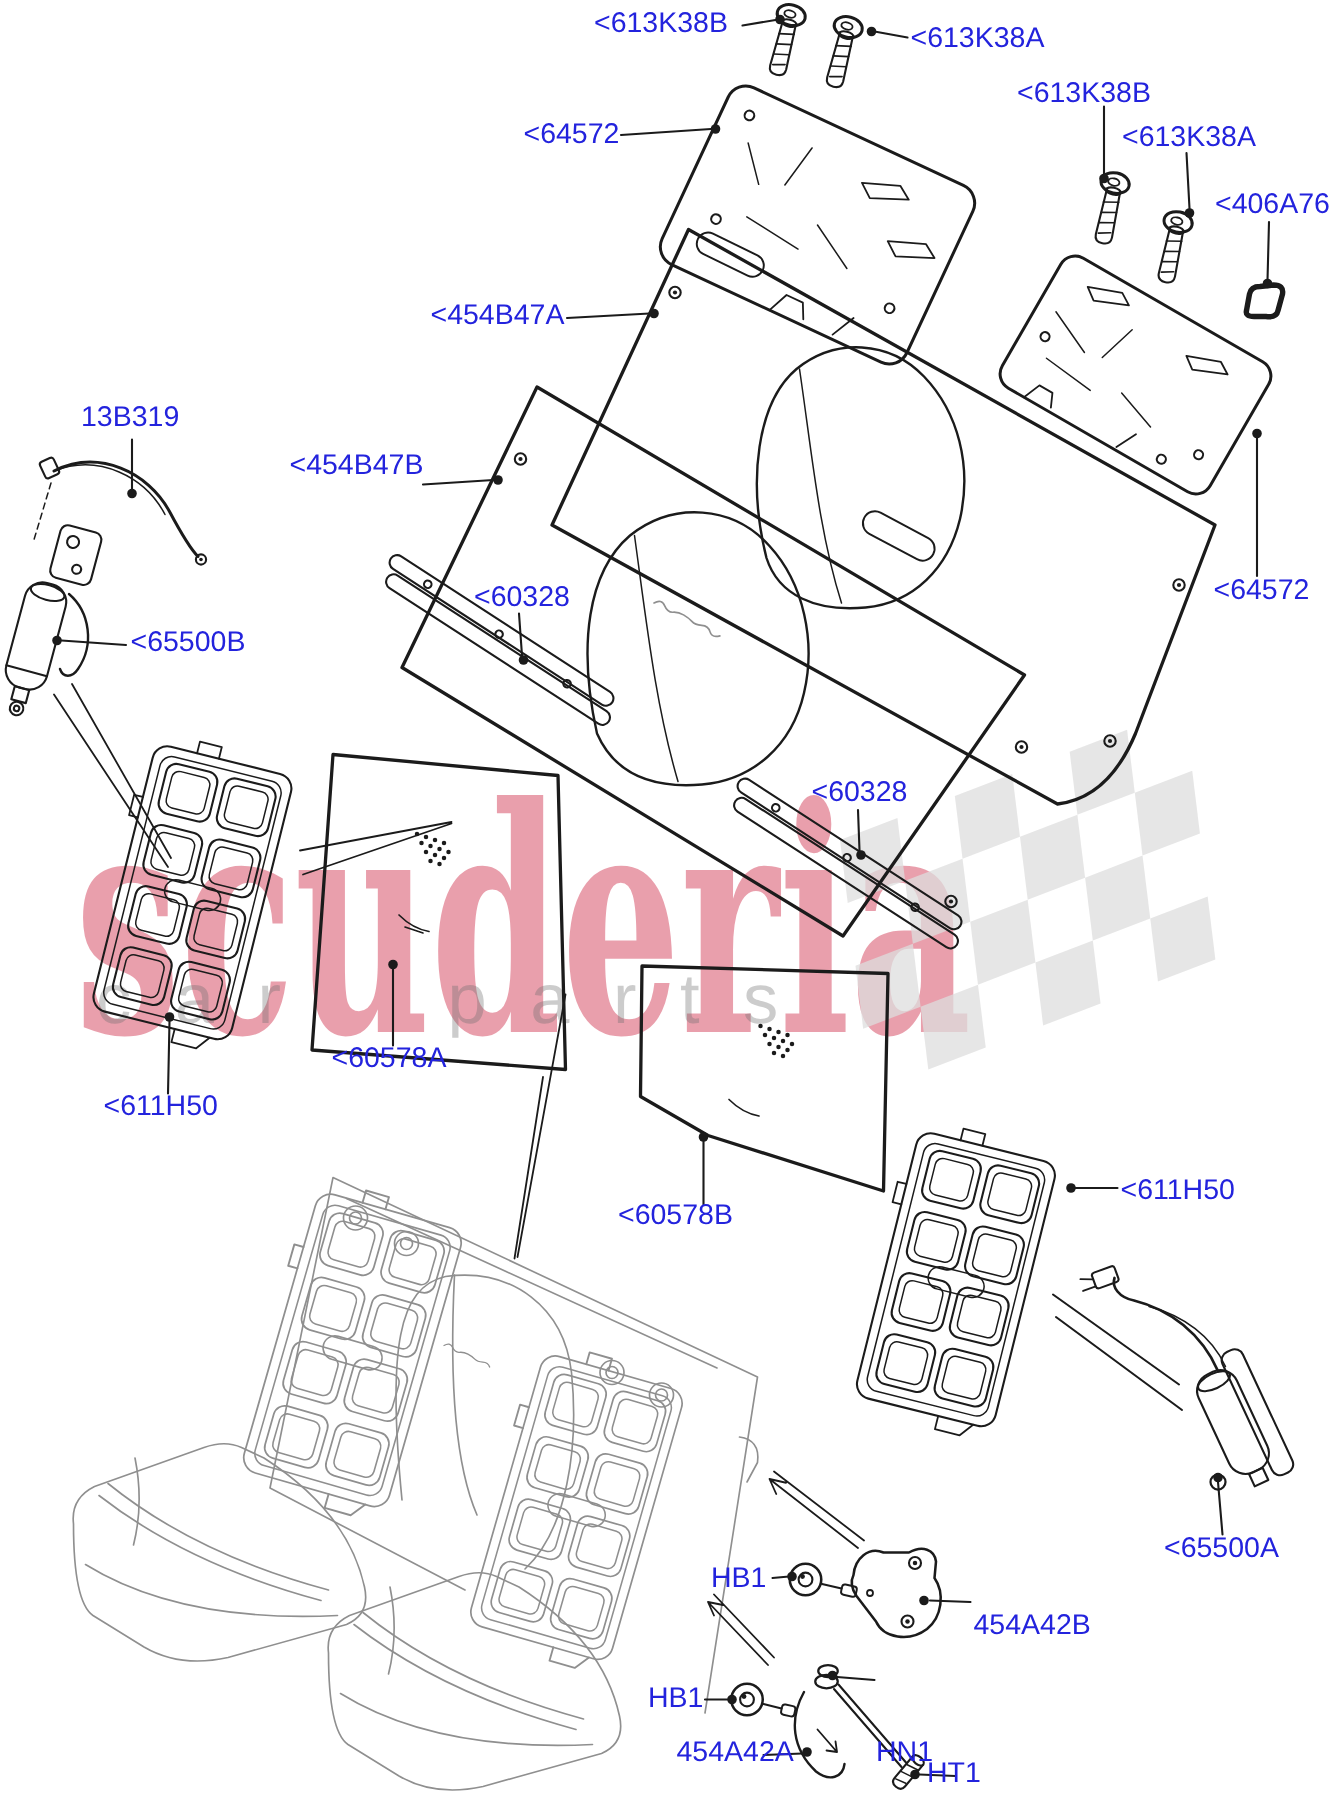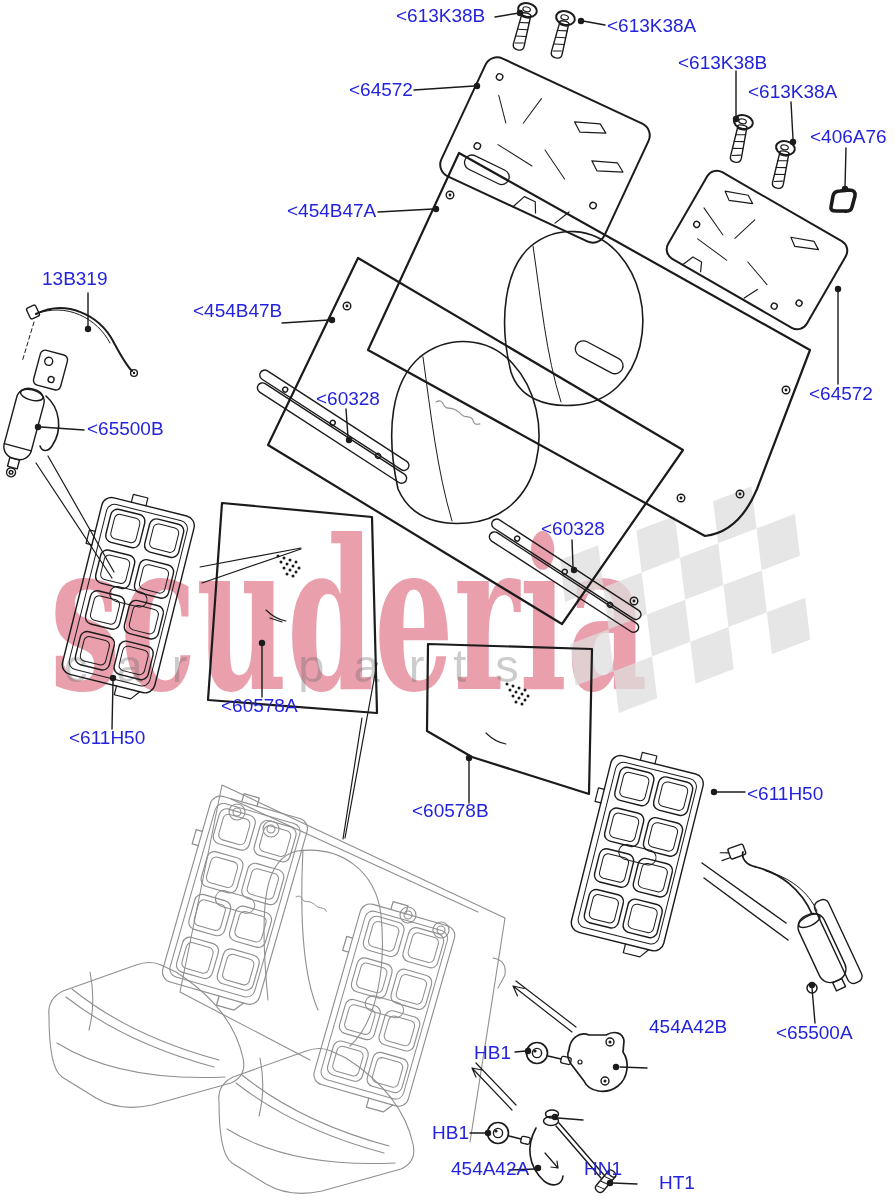--- a/index.html
+++ b/index.html
@@ -339,30 +339,30 @@
     </g>
   </svg>
 
   <div class="lbl" style="left:396px;top:6px">&lt;613K38B</div>
   <div class="lbl" style="left:607px;top:16px">&lt;613K38A</div>
   <div class="lbl" style="left:349px;top:80px">&lt;64572</div>
   <div class="lbl" style="left:678px;top:53px">&lt;613K38B</div>
   <div class="lbl" style="left:748px;top:82px">&lt;613K38A</div>
   <div class="lbl" style="left:810px;top:127px">&lt;406A76</div>
   <div class="lbl" style="left:287px;top:201px">&lt;454B47A</div>
-  <div class="lbl" style="left:42px;top:269px">13B319</div>
+  <div class="lbl" style="left:54px;top:269px">13B319</div>
   <div class="lbl" style="left:193px;top:301px">&lt;454B47B</div>
   <div class="lbl" style="left:316px;top:389px">&lt;60328</div>
   <div class="lbl" style="left:87px;top:419px">&lt;65500B</div>
   <div class="lbl" style="left:809px;top:384px">&lt;64572</div>
   <div class="lbl" style="left:541px;top:519px">&lt;60328</div>
   <div class="lbl" style="left:221px;top:696px">&lt;60578A</div>
   <div class="lbl" style="left:69px;top:728px">&lt;611H50</div>
   <div class="lbl" style="left:412px;top:801px">&lt;60578B</div>
   <div class="lbl" style="left:747px;top:784px">&lt;611H50</div>
   <div class="lbl" style="left:776px;top:1023px">&lt;65500A</div>
   <div class="lbl" style="left:474px;top:1043px">HB1</div>
-  <div class="lbl" style="left:649px;top:1017px">454A42B</div>
+  <div class="lbl" style="left:649px;top:1074px">454A42B</div>
   <div class="lbl" style="left:432px;top:1123px">HB1</div>
   <div class="lbl" style="left:584px;top:1159px">HN1</div>
   <div class="lbl" style="left:451px;top:1159px">454A42A</div>
-  <div class="lbl" style="left:659px;top:1173px">HT1</div>
+  <div class="lbl" style="left:618px;top:1173px">HT1</div>
 </div>
 
 </body></html>

